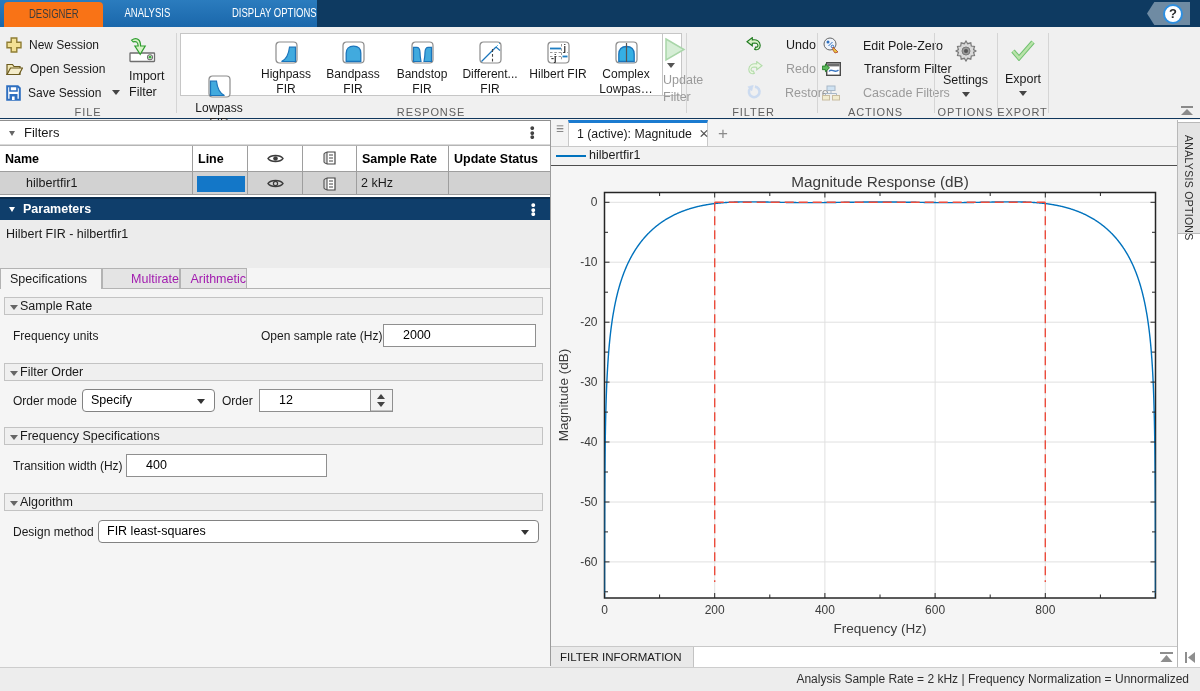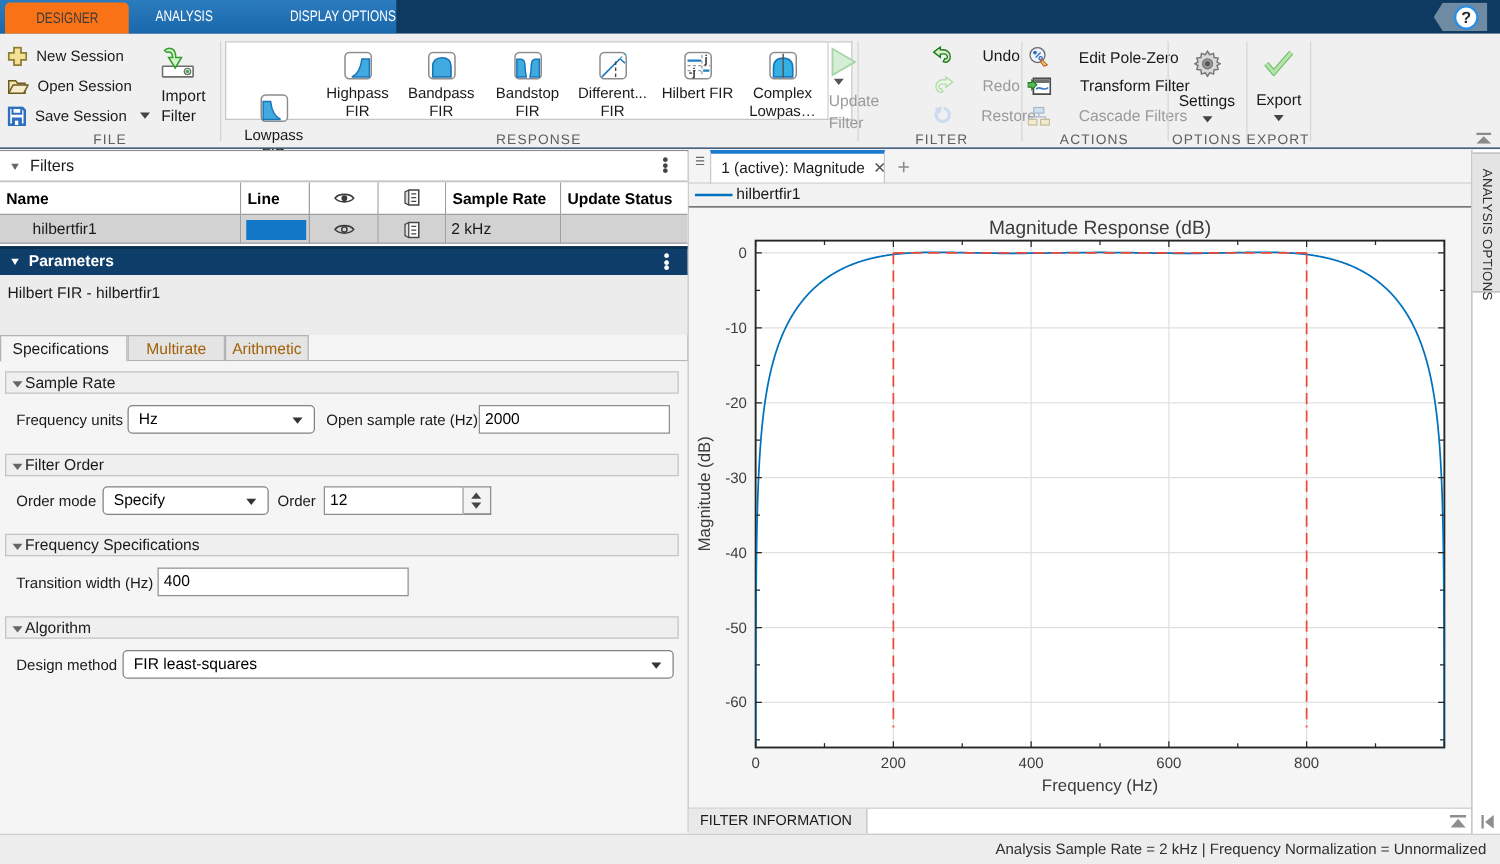--- a/index.html
+++ b/index.html
@@ -40,33 +40,33 @@
 
 #ftable{position:absolute;left:0;top:24px;width:550px;height:72px;background:#fff;font-size:12.5px;border-top:1px solid #b5b5b5}
 .th{position:absolute;top:0;height:26px;border-bottom:1px solid #9e9e9e;border-right:1px solid #9e9e9e;font-weight:bold;color:#000;line-height:26px;padding-left:5px;background:#fff}
 .td{position:absolute;top:26px;height:23px;border-bottom:1px solid #9e9e9e;border-right:1px solid #9e9e9e;background:#d2d2d2;line-height:23px;color:#1a1a1a}
 
 #paramhdr{position:absolute;left:0;top:76px;width:550px;height:23px;background:#0f3e6b;border-top:2px solid #0a2c4d}
 #paramhdr .t{position:absolute;left:23px;top:3px;font-size:12.5px;font-weight:bold;color:#fff}
 #paramhdr .hdrtri{border-top-color:#fff;top:8px;left:9px}
 #paraminfo{position:absolute;left:0;top:99px;width:550px;height:48px;background:#ececec;font-size:12.5px;color:#1a1a1a}
 
-.spectab{position:absolute;top:147px;height:21px;background:#e4e4e4;border:1px solid #b3b3b3;border-bottom:none;font-size:12.5px;color:#a16207;text-align:center;line-height:20px}
+.spectab{position:absolute;top:147px;height:21px;background:#e4e4e4;border:1px solid #b3b3b3;border-bottom:none;font-size:12.5px;color:#a21caf;text-align:right;line-height:20px}
 #spectab1{left:0px;width:102px;background:#f5f5f5;color:#1a1a1a;height:21px;z-index:2;text-align:left;padding-left:9px}
 #spectab2{left:102px;width:78px}
 #spectab3{left:180px;width:67px}
 #spectabline{position:absolute;left:0;top:167px;width:550px;height:1px;background:#b3b3b3}
 #specbody{position:absolute;left:0;top:168px;width:550px;height:378px;background:#f5f5f5}
 .sechdr{position:absolute;left:4px;width:539px;height:18px;background:#efefef;border:1px solid #c3c3c3;font-size:12.5px;color:#1a1a1a;line-height:17px}
 .sechdr .hdrtri{border-top-width:5px;border-left-width:4px;border-right-width:4px;top:7px;left:5px}
 .sechdr .t{margin-left:15px}
 .lbl{position:absolute;font-size:12px;color:#1a1a1a;white-space:nowrap}
 .combo{position:absolute;height:23px;background:#fff;border:1px solid #828282;border-radius:4px;font-size:12.5px;color:#000;line-height:21px;padding-left:8px}
 .combo:after{content:"";position:absolute;right:9px;top:9px;border-top:5px solid #333;border-left:4px solid transparent;border-right:4px solid transparent}
-.tinput{position:absolute;height:23px;background:#fff;border:1px solid #8f8f8f;font-size:12.5px;color:#000;line-height:21px;padding-left:4px}
+.tinput{position:absolute;height:23px;background:#fff;border:1px solid #8f8f8f;font-size:12.5px;color:#000;line-height:21px;padding-left:19px}
 
 #spinner{position:absolute;left:371px;top:100px;width:22px;height:23px;border:1px solid #8f8f8f;border-left:none;background:#f3f3f3}
 #spinner{box-shadow:inset 0 -11.5px 0 -11px #8f8f8f}
 #spinner:before{content:"";position:absolute;left:6px;top:4px;border-bottom:5px solid #444;border-left:4px solid transparent;border-right:4px solid transparent}
 #spinner:after{content:"";position:absolute;left:6px;bottom:4px;border-top:5px solid #444;border-left:4px solid transparent;border-right:4px solid transparent}
 
 #rightpanel{left:551px;top:120px;width:626px;height:548px;background:#f5f5f5}
 #rtabbar{position:absolute;left:0;top:0;width:626px;height:27px;background:#f4f4f4;border-bottom:1px solid #c9c9c9}
 #rtab{position:absolute;left:17px;top:0;width:140px;height:27px;background:#fff;border:1px solid #c9c9c9;border-top:3px solid #1b7bd0;font-size:12.3px;color:#1a1a1a;line-height:22px;padding-left:8px;white-space:nowrap}
 #rtabmenu{position:absolute;left:4px;top:5px;width:10px;height:16px;color:#666;font-size:9px;line-height:5px;text-align:center;padding-top:2px}
@@ -330,21 +330,20 @@
     <div class="spectab" id="spectab1">Specifications</div>
     <div class="spectab" id="spectab2">Multirate</div>
     <div class="spectab" id="spectab3">Arithmetic</div>
     <div id="spectabline"></div>
     <div id="specbody">
       <div class="sechdr" style="top:8px">
           <div class="hdrtri"></div>
           <div class="t">Sample Rate</div>
         </div>
       <div class="lbl" style="left:13px;top:40px">Frequency units</div>
-      <div class="combo" style="left:102px;top:35px;width:150px">Hz</div>
       <div class="lbl" style="left:261px;top:40px">Open sample rate (Hz)</div>
       <div class="tinput" style="left:383px;top:35px;width:153px">2000</div>
       <div class="sechdr" style="top:74px">
           <div class="hdrtri"></div>
           <div class="t">Filter Order</div>
         </div>
       <div class="lbl" style="left:13px;top:105px">Order mode</div>
       <div class="combo" style="left:82px;top:100px;width:133px">Specify</div>
       <div class="lbl" style="left:222px;top:105px">Order</div>
       <div class="tinput" style="left:259px;top:100px;width:112px">12</div>

